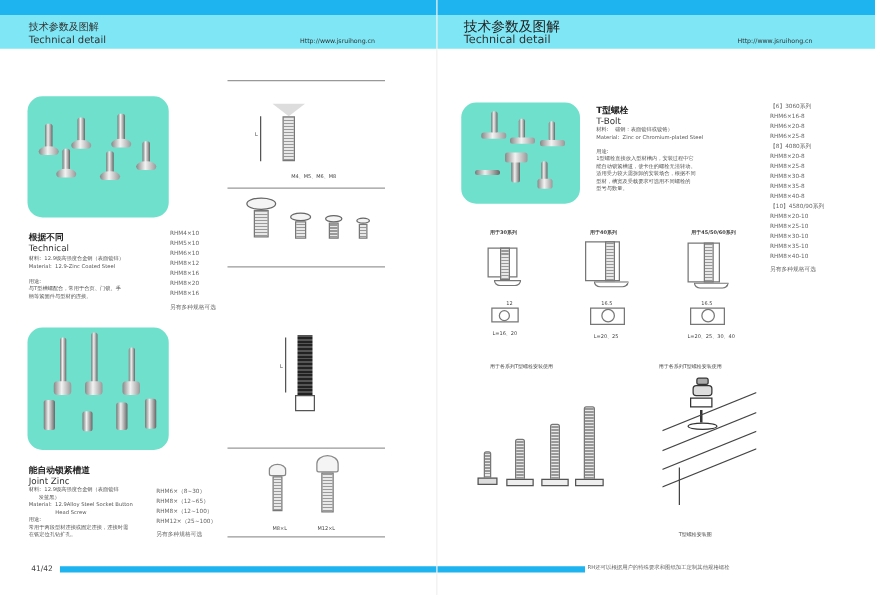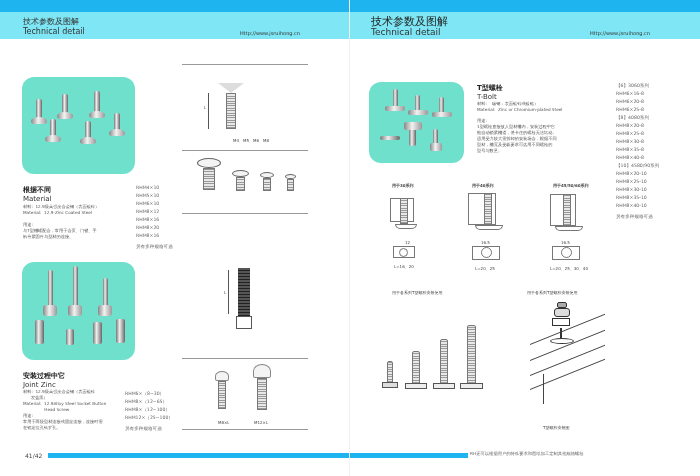--- a/index.html
+++ b/index.html
@@ -51,21 +51,21 @@
       <div class="s-head" style="left:67px;top:34px;width:16px;height:7px;"></div>
     <div class="screw" style="left:28px;top:42px;width:6px;height:18px;"></div>
       <div class="s-head" style="left:23px;top:58px;width:16px;height:7px;"></div>
     <div class="screw" style="left:63px;top:44px;width:6px;height:18px;"></div>
       <div class="s-head" style="left:58px;top:60px;width:16px;height:7px;"></div>
     <div class="screw" style="left:92px;top:36px;width:6px;height:18px;"></div>
       <div class="s-head" style="left:87px;top:52px;width:16px;height:7px;"></div>
   </div>
 
   <div class="title-cn" style="left:23px;top:185px;">根据不同</div>
-  <div class="title-en" style="left:23px;top:195px;">Material</div>
+  <div class="title-en" style="left:23px;top:195px;">Technical</div>
   <div class="small" style="left:23px;top:204px;">材料:  12.9级高强度合金钢（表面镀锌）</div>
   <div class="small" style="left:23px;top:210px;">Material:  12.9-Zinc Coated Steel</div>
   <div class="small" style="left:23px;top:222px;">用途:</div>
   <div class="small" style="left:23px;top:228px;">与T型槽螺配合，常用于合页、门锁、手
 柄等紧固件与型材的连接。</div>
 
   <div>
     <div class="spec" style="left:136px;top:184px;">RHM4×10</div>
     <div class="spec" style="left:136px;top:192px;">RHM5×10</div>
     <div class="spec" style="left:136px;top:200px;">RHM6×10</div>
@@ -103,21 +103,21 @@
     <div class="screw" style="left:51px;top:4px;width:5px;height:42px;"></div>
       <div class="s-head" style="left:46px;top:43px;width:14px;height:11px;border-radius:3px;"></div>
     <div class="screw" style="left:81px;top:16px;width:5px;height:30px;"></div>
       <div class="s-head" style="left:76px;top:43px;width:14px;height:11px;border-radius:3px;"></div>
     <div class="screw" style="left:13px;top:58px;width:9px;height:24px;"></div>
     <div class="screw" style="left:44px;top:67px;width:8px;height:16px;"></div>
     <div class="screw" style="left:71px;top:60px;width:9px;height:22px;"></div>
     <div class="screw" style="left:94px;top:57px;width:9px;height:24px;"></div>
   </div>
 
-  <div class="title-cn" style="left:23px;top:371px;">安装过程中它</div>
+  <div class="title-cn" style="left:23px;top:371px;">能自动锁紧槽道</div>
   <div class="title-en" style="left:23px;top:381px;">Joint Zinc</div>
   <div class="small" style="left:23px;top:389px;">材料:  12.9级高强度合金钢（表面镀锌
       发蓝黑）</div>
   <div class="small" style="left:23px;top:401px;">Material:  12.9Alloy Steel Socket Button
                 Head Screw</div>
   <div class="small" style="left:23px;top:413px;">用途:</div>
   <div class="small" style="left:23px;top:419px;">常用于两段型材连接或固定连接，连接时需
 在铣定位孔钻扩孔。</div>
 
   <div>

